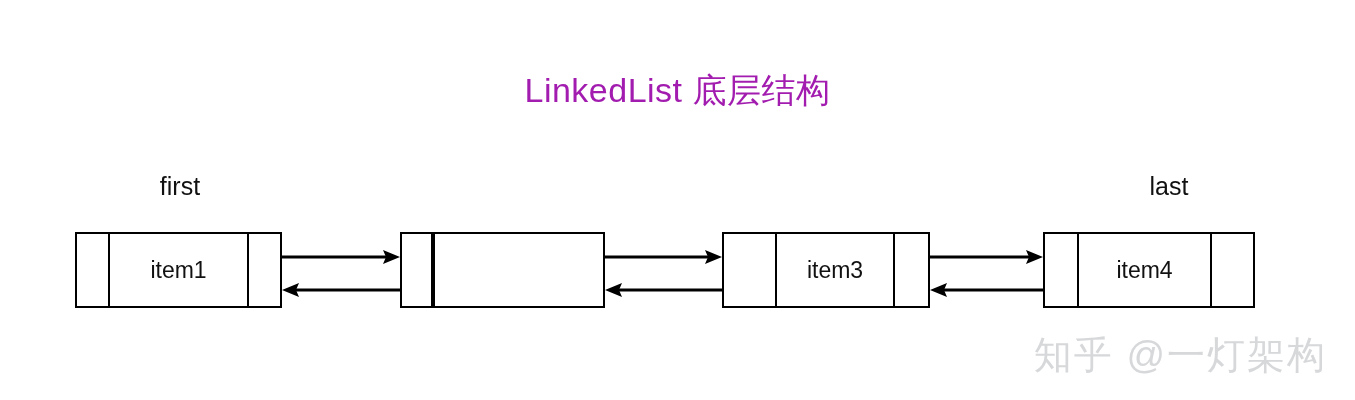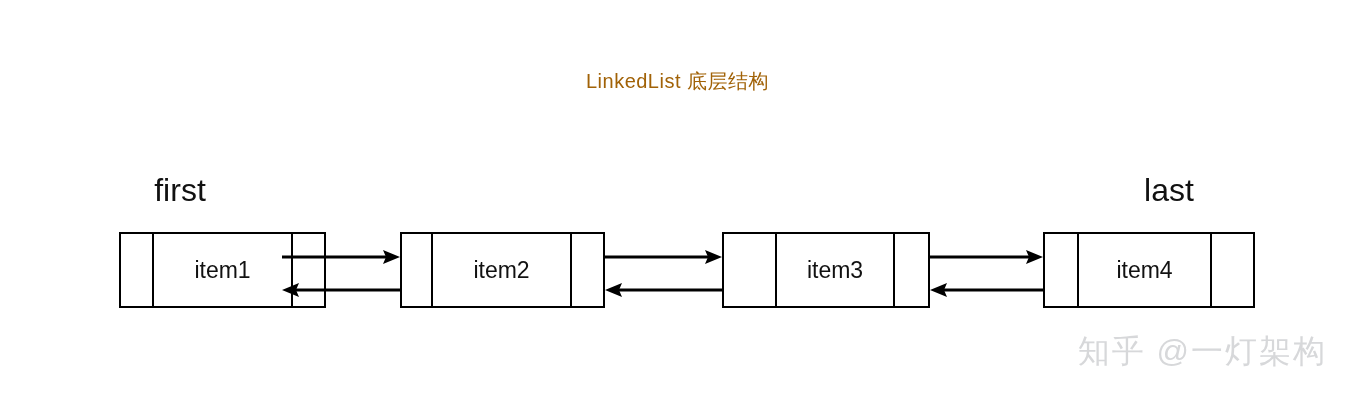--- a/index.html
+++ b/index.html
@@ -17,31 +17,31 @@
     color: #1a1a1a;
   }
 
   
   .diagram-title {
     position: absolute;
     left: 0;
     top: 68px;
     width: 1355px;
     text-align: center;
-    font-size: 20px;
+    font-size: 34px;
     font-weight: 400;
     letter-spacing: 0.5px;
-    color: #a16207;
+    color: #a21caf;
     white-space: nowrap;
   }
 
   
   .ptr-label {
     position: absolute;
-    font-size: 32px;
+    font-size: 25px;
     font-weight: 400;
     color: #111111;
     text-align: center;
     white-space: nowrap;
     transform: translateX(-50%);
   }
 
   
   .node {
     position: absolute;
@@ -79,47 +79,46 @@
     top: 232px;
     height: 76px;
     overflow: visible;
   }
 
   
   .watermark {
     position: absolute;
     right: 28px;
     top: 330px;
-    font-size: 32px;
+    font-size: 38px;
     letter-spacing: 2px;
     color: #d7d8da;
     white-space: nowrap;
     user-select: none;
   }
 </style>
 </head>
 <body>
 
 <div id="canvas">
 
   <div class="diagram-title">LinkedList 底层结构</div>
 
   <div class="ptr-label" style="left:180px; top:172px;">first</div>
 
   <div class="ptr-label" style="left:1137px; top:172px;margin-left:32px;">last</div>
 
-  <div class="node" style="left:75px; width:207px;margin-left:44px;">
+  <div class="node" style="left:75px; width:207px;">
     <div class="cell cell-prev" style="width:33px;"></div>
     <div class="cell cell-data">item1</div>
     <div class="cell cell-next" style="width:33px;"></div>
   </div>
 
   <div class="node" style="left:400px; width:205px;">
     <div class="cell cell-prev" style="width:31px;"></div>
-    <div class="cell cell-data">item2</div>
     <div class="cell cell-next" style="width:33px;"></div>
   </div>
 
   <div class="node" style="left:722px; width:208px;padding-left:20px;">
     <div class="cell cell-prev" style="width:33px;"></div>
     <div class="cell cell-data">item3</div>
     <div class="cell cell-next" style="width:35px;"></div>
   </div>
 
   <div class="node" style="left:1043px; width:212px;gap:24px;">

